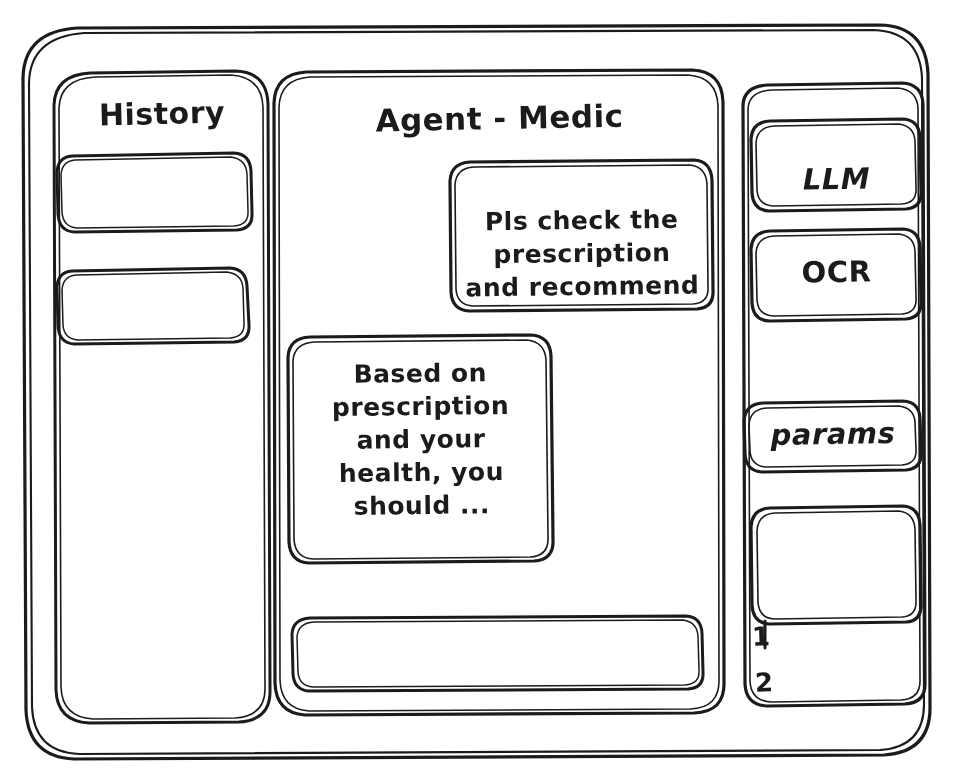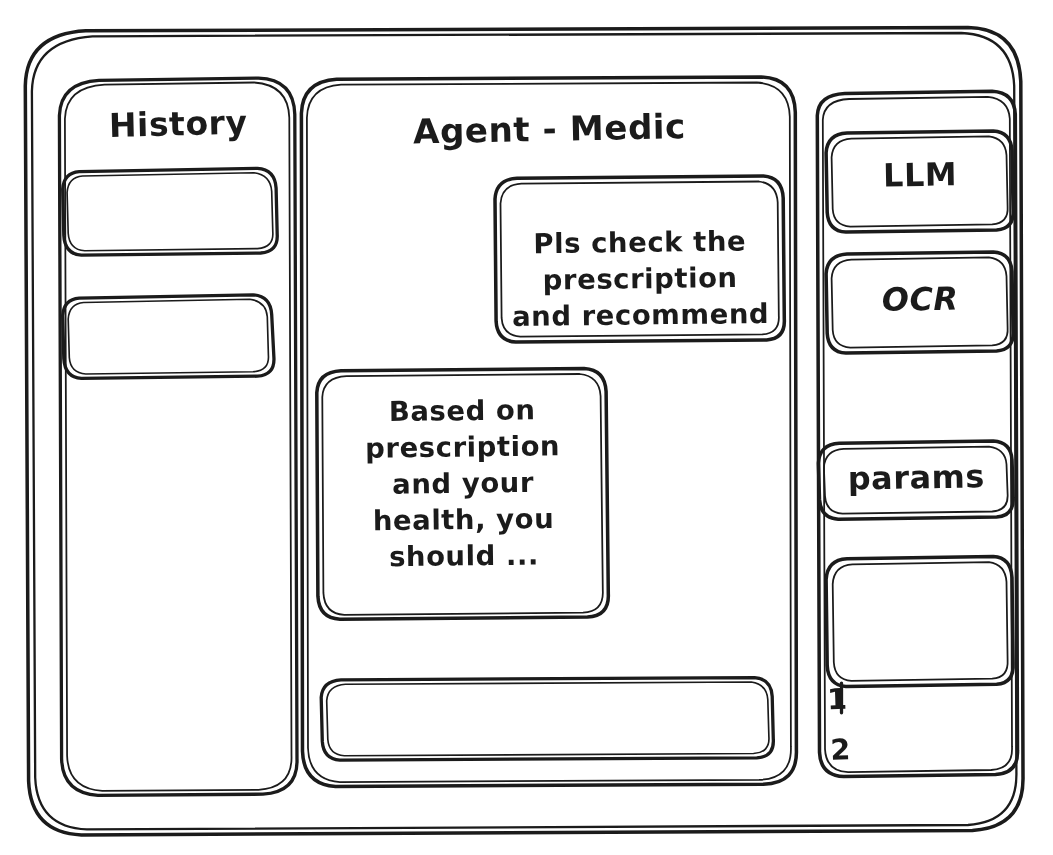--- a/index.html
+++ b/index.html
@@ -181,29 +181,29 @@
 health, you
 should ...</span>
   </div>
 
   <div class="hit" style="left:292px; top:616px; width:412px; height:75px;">
     <span class="lbl" style="left:14px; top:26px; width:380px; text-align:left; font-size:23px; font-weight:400; color:#8a8a8a;"></span>
   </div>
 
   <div class="hit" style="left:743px; top:83px; width:183px; height:623px;"></div>
 
-  <div class="hit" style="left:751px; top:116px; width:171px; height:76px;">
+  <div class="hit" style="left:751px; top:136px; width:171px; height:76px;font-style:italic;">
     <span class="lbl card-text" style="left:0; top:26px; width:171px;">LLM</span>
   </div>
 
-  <div class="hit" style="left:751px; top:229px; width:171px; height:92px;font-style:italic;">
+  <div class="hit" style="left:751px; top:229px; width:171px; height:92px;">
     <span class="lbl card-text" style="left:0; top:26px; width:171px;">OCR</span>
   </div>
 
-  <div class="hit" style="left:744px; top:401px; width:178px; height:71px;">
+  <div class="hit" style="left:744px; top:401px; width:178px; height:71px;font-style:italic;">
     <span class="lbl card-text" style="left:0; top:16px; width:178px;">params</span>
   </div>
 
 
   <div class="hit" style="left:752px; top:617px; width:40px; height:40px;">
     <span class="lbl num-text" style="left:0; top:4px; width:40px;">1</span>
   </div>
   <div class="hit" style="left:755px; top:663px; width:40px; height:40px;">
     <span class="lbl num-text" style="left:0; top:4px; width:40px;">2</span>
   </div>

